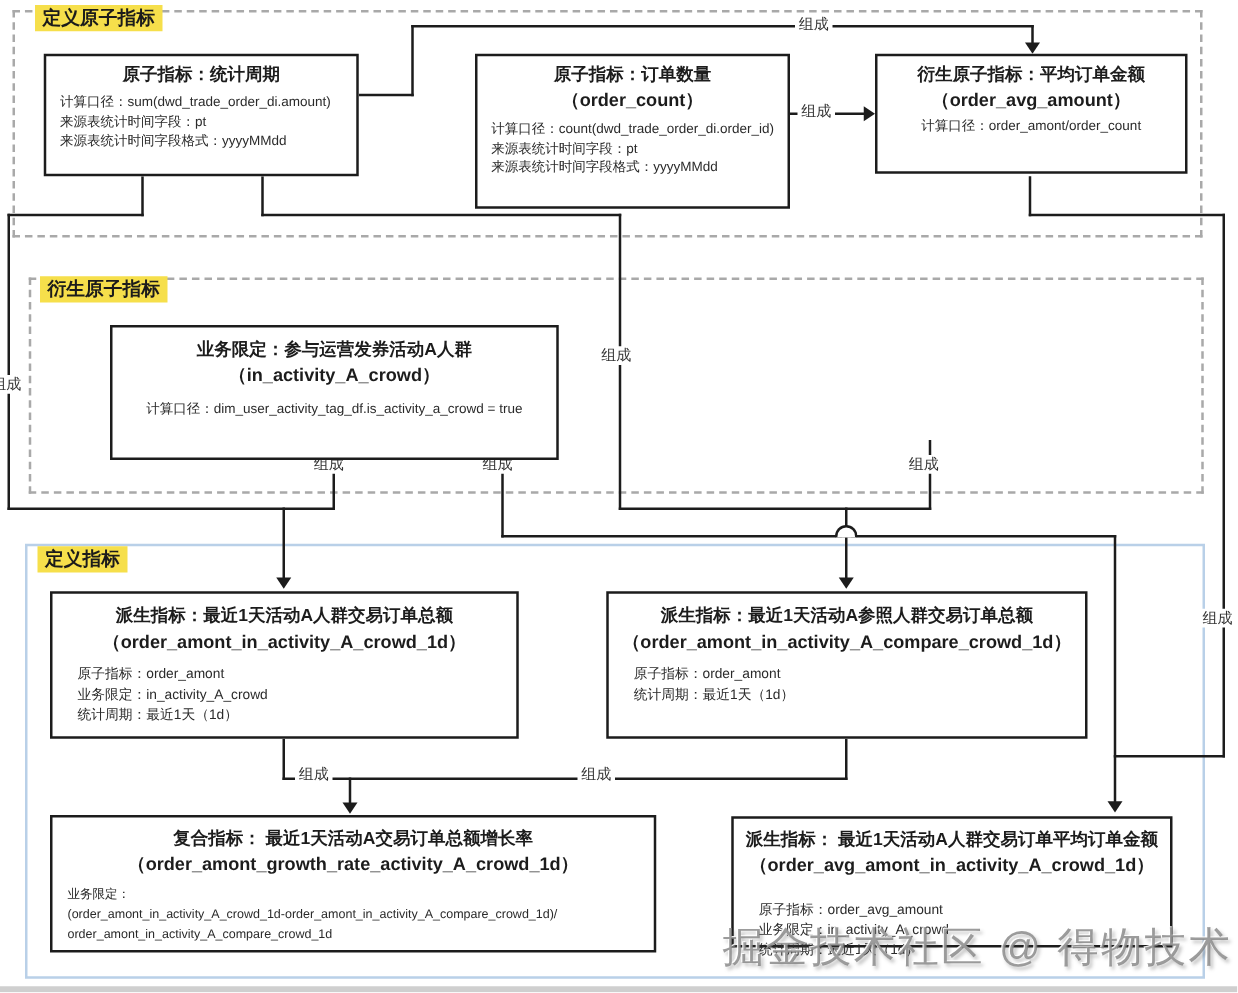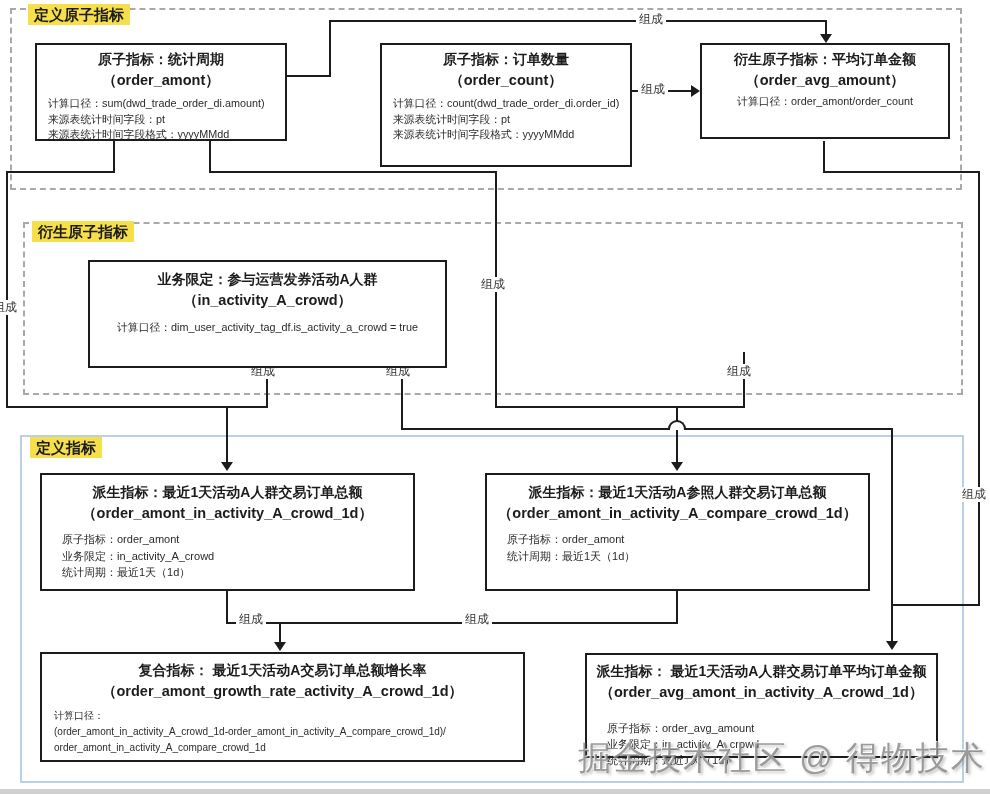--- a/index.html
+++ b/index.html
@@ -93,21 +93,20 @@
   <span class="lbl" style="left:478px;top:277px">组成</span>
   <span class="lbl" style="left:248px;top:364px">组成</span>
   <span class="lbl" style="left:383px;top:364px">组成</span>
   <span class="lbl" style="left:724px;top:364px">组成</span>
   <span class="lbl" style="left:959px;top:487px">组成</span>
   <span class="lbl" style="left:236px;top:612px">组成</span>
   <span class="lbl" style="left:462px;top:612px">组成</span>
 
   <div class="box" style="left:35px;top:43px;width:252px;height:98px">
     <div class="box-title">原子指标：统计周期</div>
-    <div class="box-code">（order_amont）</div>
     <div class="box-lines">
       <div>计算口径：sum(dwd_trade_order_di.amount)</div>
       <div>来源表统计时间字段：pt</div>
       <div>来源表统计时间字段格式：yyyyMMdd</div>
     </div>
   </div>
 
   <div class="box" style="left:380px;top:43px;width:252px;height:124px">
     <div class="box-title">原子指标：订单数量</div>
     <div class="box-code">（order_count）</div>
@@ -151,21 +150,21 @@
     <div class="box-lines" style="padding-left:20px;margin-top:8px;line-height:16.5px;font-size:11px">
       <div>原子指标：order_amont</div>
       <div>统计周期：最近1天（1d）</div>
     </div>
   </div>
 
   <div class="box" style="left:40px;top:652px;width:485px;height:110px">
     <div class="box-title" style="margin-top:8px">复合指标： 最近1天活动A交易订单总额增长率</div>
     <div class="box-code">（order_amont_growth_rate_activity_A_crowd_1d）</div>
     <div class="box-lines" style="padding-left:12px;margin-top:7px;line-height:16px;font-size:10px">
-      <div>计算口径：</div>
+      <div>业务限定：</div>
       <div>(order_amont_in_activity_A_crowd_1d-order_amont_in_activity_A_compare_crowd_1d)/</div>
       <div>order_amont_in_activity_A_compare_crowd_1d</div>
     </div>
   </div>
 
   <div class="box" style="left:585px;top:653px;width:353px;height:105px">
     <div class="box-title" style="margin-top:8px">派生指标： 最近1天活动A人群交易订单平均订单金额</div>
     <div class="box-code">（order_avg_amont_in_activity_A_crowd_1d）</div>
     <div class="box-lines" style="padding-left:20px;margin-top:18px;line-height:16px;font-size:11px">
       <div>原子指标：order_avg_amount</div>

